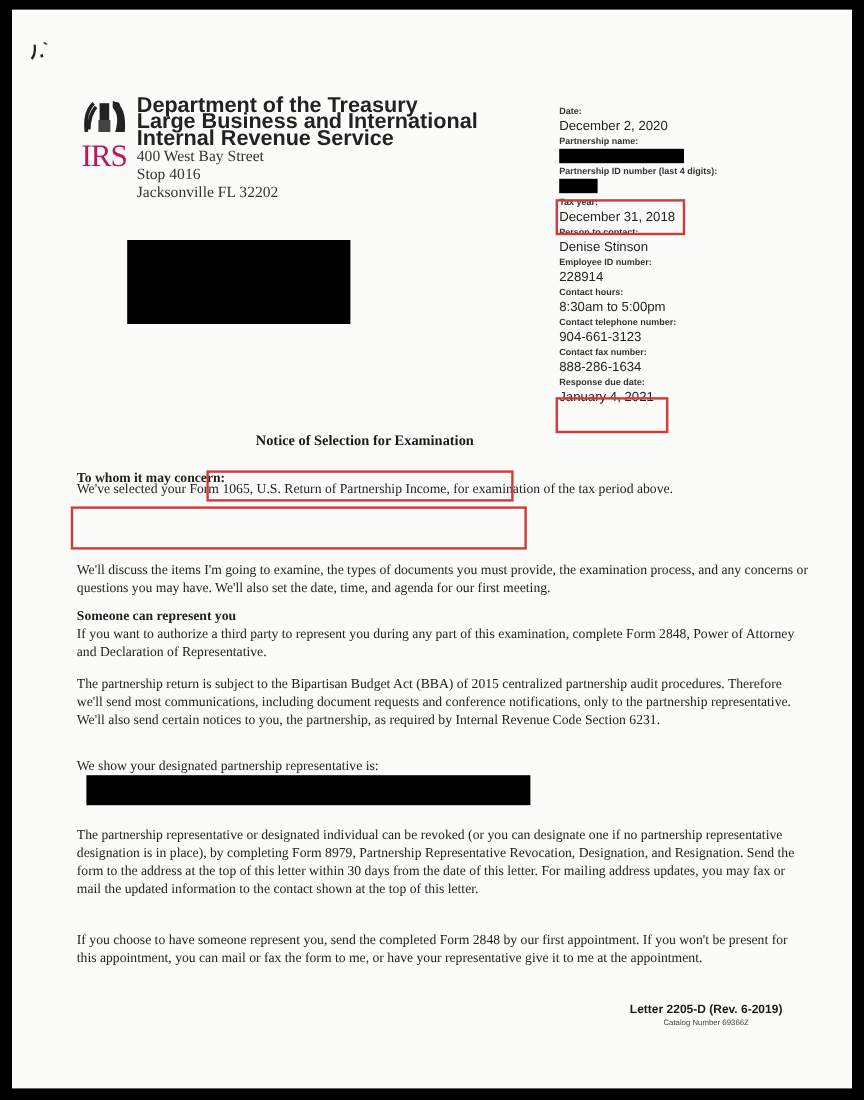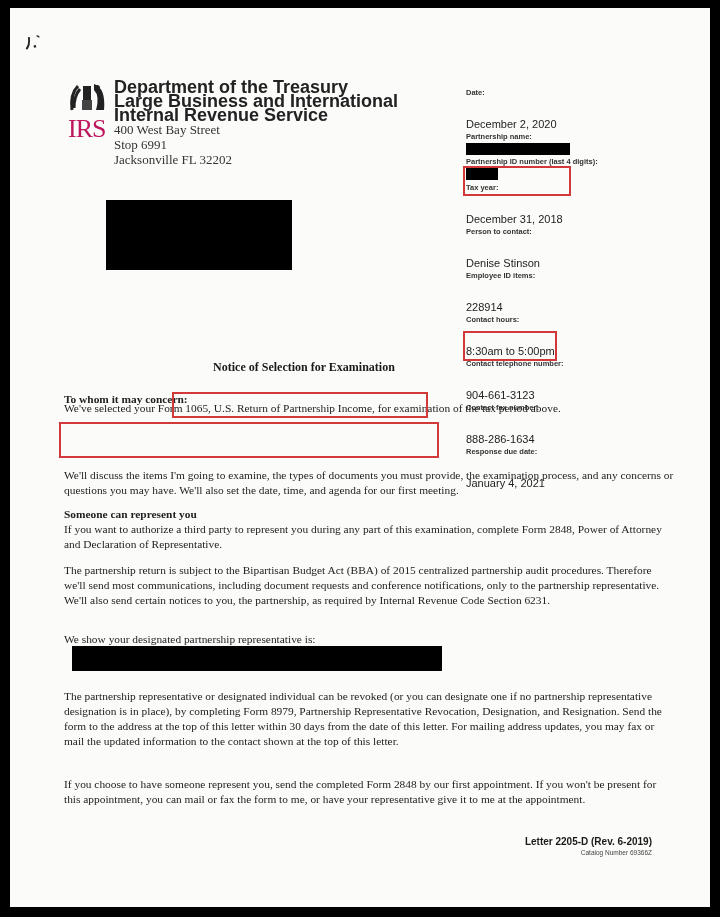--- a/index.html
+++ b/index.html
@@ -8,26 +8,26 @@
   .mark{position:absolute;left:14px;top:26px;font-family:"Liberation Sans",sans-serif;font-size:16px;font-weight:bold;color:#222;transform:rotate(-12deg);}
   .logo{position:absolute;left:58px;top:72px;width:46px;}
   .logo .eagle{width:40px;height:36px;}
   .logo .irs{font-family:"Liberation Serif",serif;font-size:26px;line-height:22px;letter-spacing:-1px;color:#be185d;margin-top:-2px;}
   .agency{position:absolute;left:104px;top:72px;}
   .agency .b{font-family:"Liberation Sans",sans-serif;font-weight:bold;font-size:18px;line-height:14px;color:#222;}
   .agency .a{font-family:"Liberation Serif",serif;font-size:13px;line-height:15px;color:#333;}
   .redact{position:absolute;background:#000;}
   .side{position:absolute;left:456px;top:80px;width:200px;}
   .side .lbl{font-family:"Liberation Sans",sans-serif;font-weight:bold;font-size:7.5px;line-height:10px;color:#333;}
-  .side .val{font-family:"Liberation Sans",sans-serif;font-size:11px;line-height:15px;color:#222;margin-top:19px;}
+  .side .val{font-family:"Liberation Sans",sans-serif;font-size:11px;line-height:15px;color:#222;}
   .hl{position:absolute;border:2px solid #d23a3a;box-sizing:border-box;}
   .body{font-family:"Liberation Serif",serif;font-size:11.4px;line-height:15px;color:#222;position:absolute;left:54px;width:610px;}
   .body b{font-weight:bold;}
   .title{position:absolute;left:0;width:588px;text-align:center;top:352px;font-family:"Liberation Serif",serif;font-weight:bold;font-size:12px;}
-  .footer{position:absolute;right:58px;top:828px;text-align:right;}
+  .footer{position:absolute;right:58px;top:828px;text-align:center;}
   .footer .l1{font-family:"Liberation Sans",sans-serif;font-weight:bold;font-size:10px;line-height:12px;}
   .footer .l2{font-family:"Liberation Sans",sans-serif;font-size:6.5px;line-height:9px;color:#444;}
 </style>
 </head>
 <body>
 
 <div class="page">
   <div class="mark">ﾉ.ˋ</div>
 
   <div class="logo">
@@ -39,38 +39,38 @@
       <circle cx="29" cy="8" r="3" fill="#222"></circle>
     </svg>
     <div class="irs">IRS</div>
   </div>
 
   <div class="agency">
     <div class="b">Department of the Treasury</div>
     <div class="b">Large Business and International</div>
     <div class="b">Internal Revenue Service</div>
     <div class="a">400 West Bay Street</div>
-    <div class="a">Stop 6991</div>
+    <div class="a">Stop 4016</div>
     <div class="a">Jacksonville  FL  32202</div>
   </div>
 
   <div class="redact" style="left:96px;top:192px;width:186px;height:70px;"></div>
 
   <div class="side">
     <div class="lbl">Date:</div>
     <div class="val">December 2, 2020</div>
     <div class="lbl">Partnership name:</div>
     <div class="redact" style="position:relative;width:104px;height:12px;margin:1px 0 2px 0;"></div>
     <div class="lbl">Partnership ID number (last 4 digits):</div>
     <div class="redact" style="position:relative;width:32px;height:12px;margin:1px 0 3px 0;"></div>
     <div class="lbl">Tax year:</div>
     <div class="val">December 31, 2018</div>
     <div class="lbl">Person to contact:</div>
     <div class="val">Denise Stinson</div>
-    <div class="lbl">Employee ID items:</div>
+    <div class="lbl">Employee ID number:</div>
     <div class="val">228914</div>
     <div class="lbl">Contact hours:</div>
     <div class="val">8:30am to 5:00pm</div>
     <div class="lbl">Contact telephone number:</div>
     <div class="val">904-661-3123</div>
     <div class="lbl">Contact fax number:</div>
     <div class="val">888-286-1634</div>
     <div class="lbl">Response due date:</div>
     <div class="val">January 4, 2021</div>
   </div>

